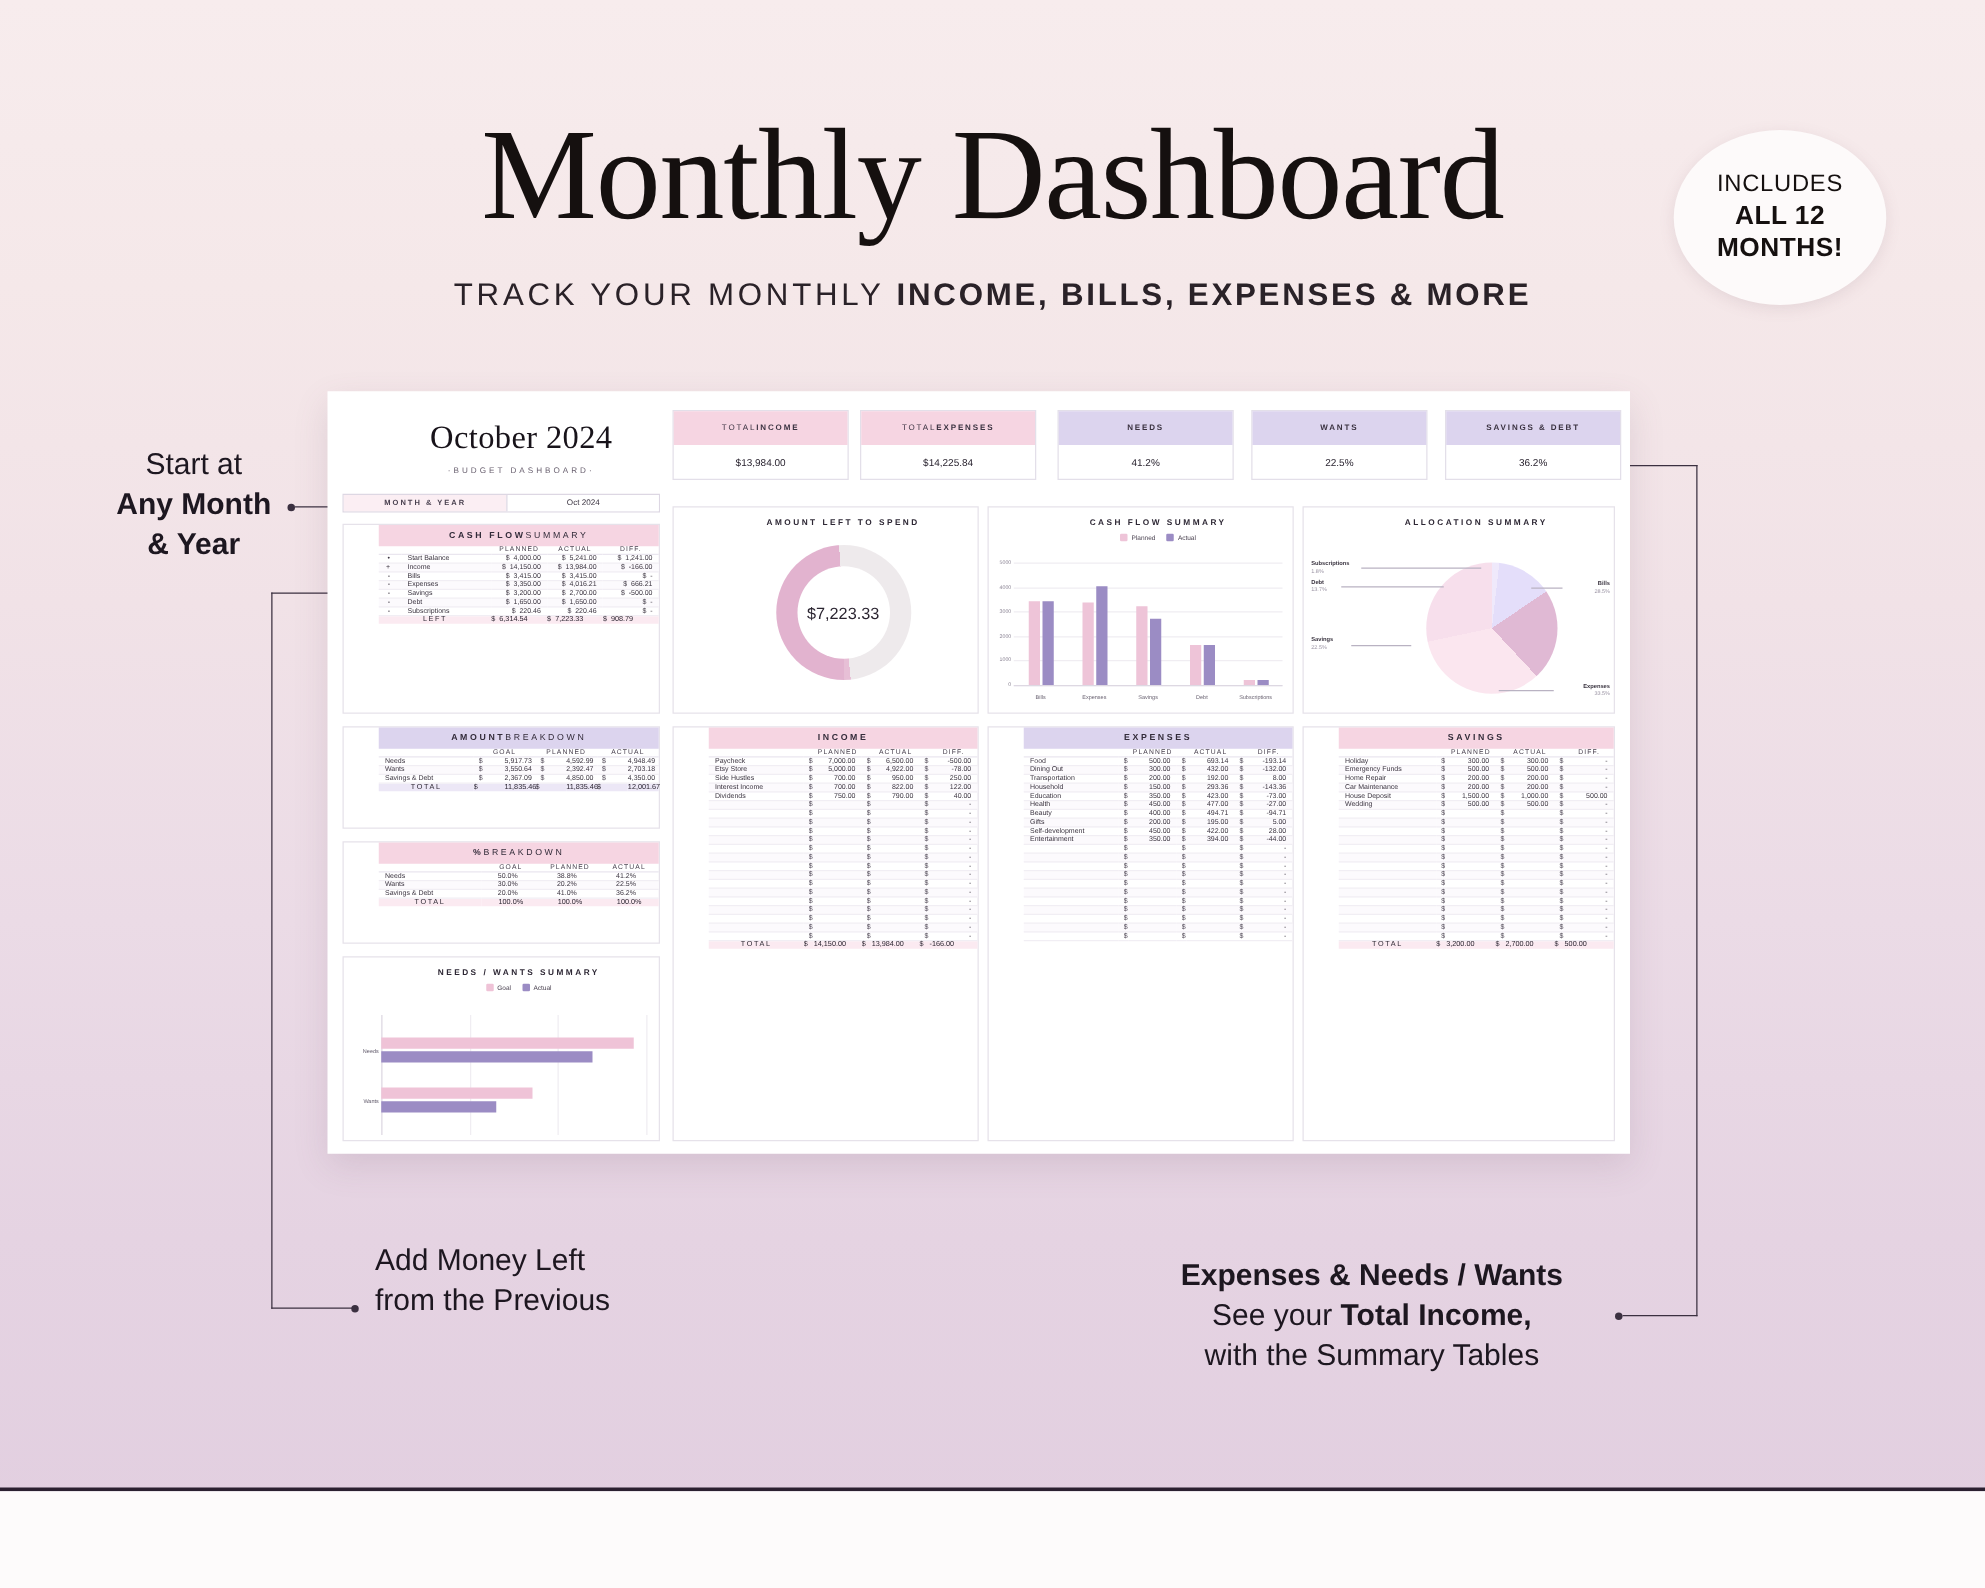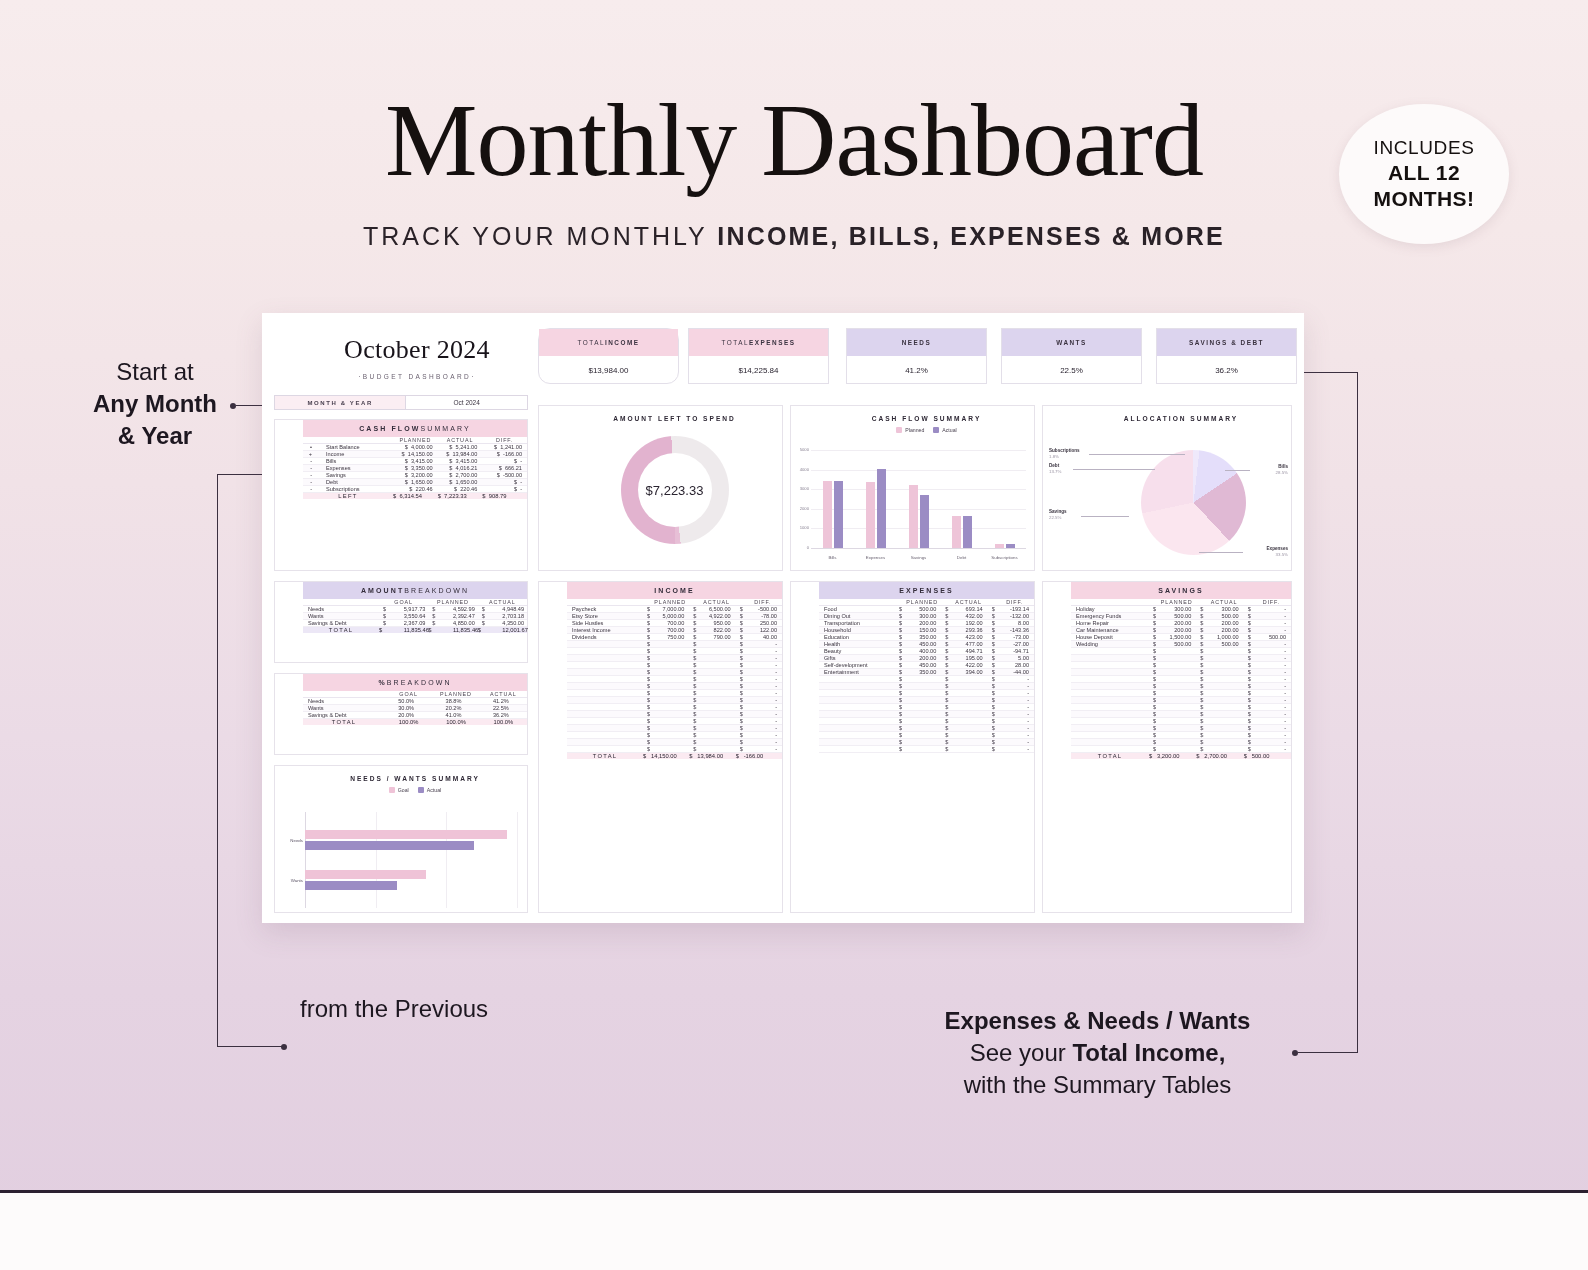--- a/index.html
+++ b/index.html
@@ -155,20 +155,21 @@
 
   <div class="callout" id="callout-left">
     <div>Start at</div>
     <div style="font-weight:700">Any Month</div>
     <div style="font-weight:700">&amp; Year</div>
   </div>
   <div class="dot" style="left:230px;top:403px;"></div>
   <div class="lead" style="left:236px;top:405px;width:34px;height:1px;"></div>
 
   <div class="callout" id="callout-bottom-left">
+    <div>Add Money Left</div>
     <div>from the Previous</div>
   </div>
   <div class="lead" style="left:217px;top:474px;width:1px;height:573px;"></div>
   <div class="lead" style="left:217px;top:1046px;width:65px;height:1px;"></div>
   <div class="dot" style="left:281px;top:1044px;"></div>
   <div class="lead" style="left:217px;top:474px;width:55px;height:1px;"></div>
   <div class="dot" style="left:271px;top:471px;"></div>
 
   <div class="callout" id="callout-bottom-right">
     <div style="font-weight:700">Expenses &amp; Needs / Wants</div>
@@ -183,21 +184,21 @@
   <div class="app">
 
     <div class="mtitle">October 2024</div>
     <div class="msub">·BUDGET DASHBOARD·</div>
 
     <div class="monthbar">
       <div class="lbl">MONTH &amp; YEAR</div>
       <div class="val">Oct 2024</div>
     </div>
 
-    <div class="kpi" style="left:276px;border-radius:12px;">
+    <div class="kpi" style="left:276px;">
       <div class="head pinkhead">
           <span>TOTAL </span>
           <b>INCOME</b>
         </div>
       <div class="val">$13,984.00</div>
     </div>
     <div class="kpi" style="left:426px;">
       <div class="head pinkhead">
           <span>TOTAL </span>
           <b>EXPENSES</b>

